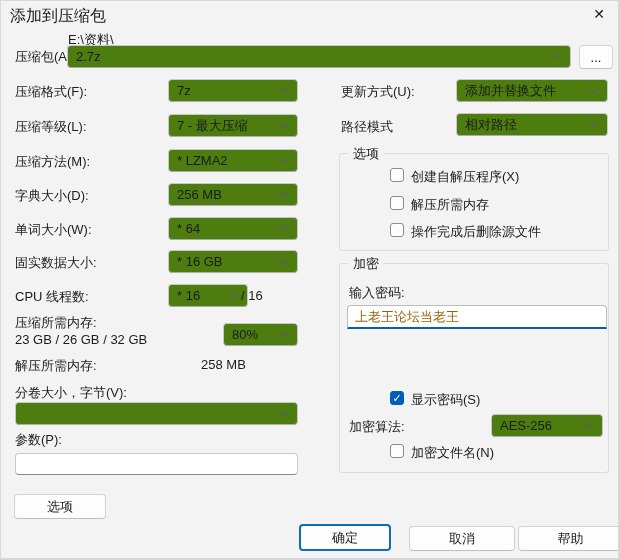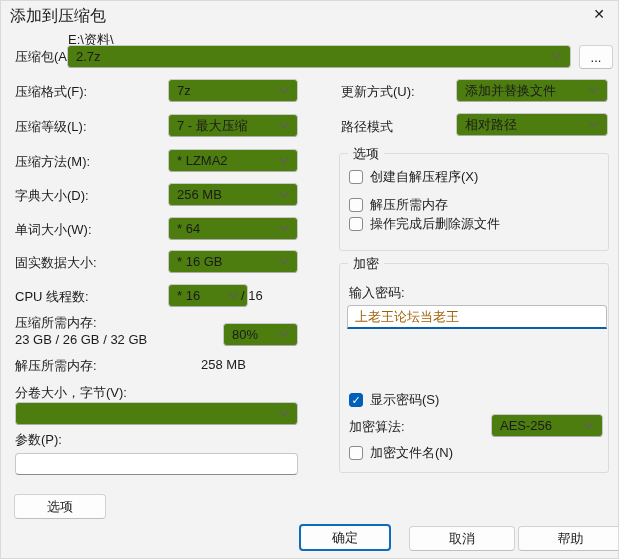--- a/index.html
+++ b/index.html
@@ -26,21 +26,21 @@
   .chev{display:flex; align-items:center;}
   .textbox{
     position:absolute; height:22px; box-sizing:border-box;
     background:#ffffff; border:1px solid #c8c8c8; border-bottom-color:#8a8a8a;
     border-radius:4px; font-size:13px; padding:0 7px;
     font-family:"Liberation Sans", sans-serif; color:#a16207;
   }
   .textbox.focused{border:1px solid #bdbdbd; border-bottom:2px solid #0b5ea8; border-radius:4px 4px 0 0;}
   .groupbox{position:absolute; border:1px solid #dcdcdc; border-radius:3px; box-sizing:border-box;}
   .gb-title{position:absolute; top:-9px; left:8px; background:#f3f3f3; padding:0 5px; font-size:13px;}
-  .cb-row{position:absolute; display:flex; align-items:center; gap:7px; font-size:13px; white-space:nowrap;}
+  .cb-row{position:absolute; display:flex; gap:7px; font-size:13px; white-space:nowrap;margin-left:41px;}
   .cb{
     width:14px; height:14px; box-sizing:border-box; flex:0 0 auto;
     border:1px solid #8b8b8b; border-radius:3px; background:#fdfdfd;
     display:flex; align-items:center; justify-content:center;
     font-size:11px; line-height:1; color:#fff;
   }
   .cb.checked{background:#005fb8; border-color:#005fb8;}
   .btn{
     position:absolute; height:25px; box-sizing:border-box;
     background:#fdfdfd; border:1px solid #d2d2d2; border-bottom-color:#bfbfbf;
@@ -194,21 +194,21 @@
     <span class="gb-title">选项</span>
   </div>
   <div class="cb-row" style="left:348px; top:167px;">
     <span class="cb"></span>
     <span>创建自解压程序(X)</span>
   </div>
   <div class="cb-row" style="left:348px; top:195px;">
     <span class="cb"></span>
     <span>解压所需内存</span>
   </div>
-  <div class="cb-row" style="left:348px; top:214px;">
+  <div class="cb-row" style="left:348px; top:222px;">
     <span class="cb"></span>
     <span>操作完成后删除源文件</span>
   </div>
 
   <div class="groupbox" style="left:338px; top:262px; width:270px; height:210px;">
     <span class="gb-title">加密</span>
   </div>
   <div class="label" style="left:348px; top:283px;">输入密码:</div>
   <input class="textbox focused" style="left: 346px; top: 304px; width: 260px; height: 24px;" value="上老王论坛当老王">
 

